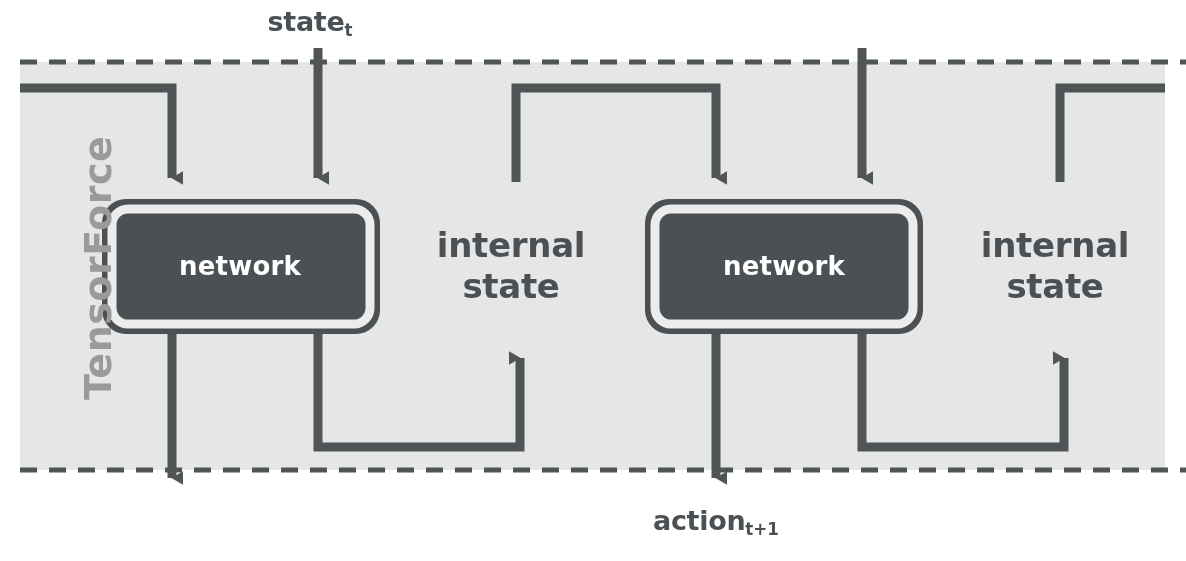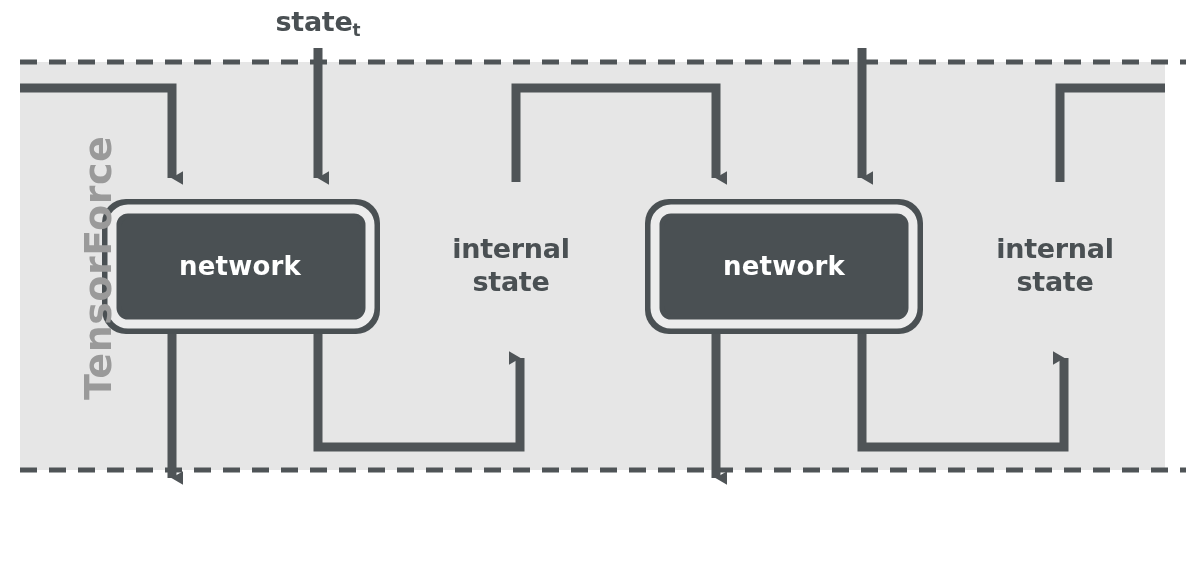--- a/index.html
+++ b/index.html
@@ -46,21 +46,21 @@
     font-size: 27px;
     transform: translateX(-50%);
   }
   .node-label {
     font-size: 26px;
     color: #ffffff;
     transform: translate(-50%, -50%);
     letter-spacing: 0.2px;
   }
   .istate-label {
-    font-size: 27px;
+    font-size: 34px;
     line-height: 1.22;
     text-align: center;
     transform: translate(-50%, -50%);
   }
   .framework-label {
     font-size: 38px;
     color: #9a9a9a;
     transform-origin: 0 0;
     transform: rotate(-90deg);
     letter-spacing: 0.5px;
@@ -115,24 +115,27 @@
 
     <g>
       <rect x="645" y="199" width="278" height="135" rx="24" ry="24" fill="#4a5053"></rect>
       <rect x="655" y="209" width="258" height="115" rx="16" ry="16" fill="none" stroke="#ececec" stroke-width="9"></rect>
       <rect x="664" y="218" width="240" height="97" rx="9" ry="9" fill="#4a5053"></rect>
     </g>
   </svg>
 
   <div class="lbl framework-label" style="left: 76px; top: 400px;">TensorForce</div>
 
-  <div class="lbl io-label" style="left: 318px; top: 6px;">
+  <div class="lbl io-label" style="left: 310px; top: 6px;">
     <span>state</span><sub>t</sub>
   </div>
 
+  <div class="lbl io-label" style="left: 716px; top: 505px;">
+    <span>action</span><sub>t+1</sub>
+  </div>
 
   <div class="lbl node-label" style="left: 240px; top: 266px;">network</div>
   <div class="lbl node-label" style="left: 784px; top: 266px;">network</div>
 
   <div class="lbl istate-label" style="left: 511px; top: 266px;">
     <div>internal</div>
     <div>state</div>
   </div>
   <div class="lbl istate-label" style="left: 1055px; top: 266px;">
     <div>internal</div>

